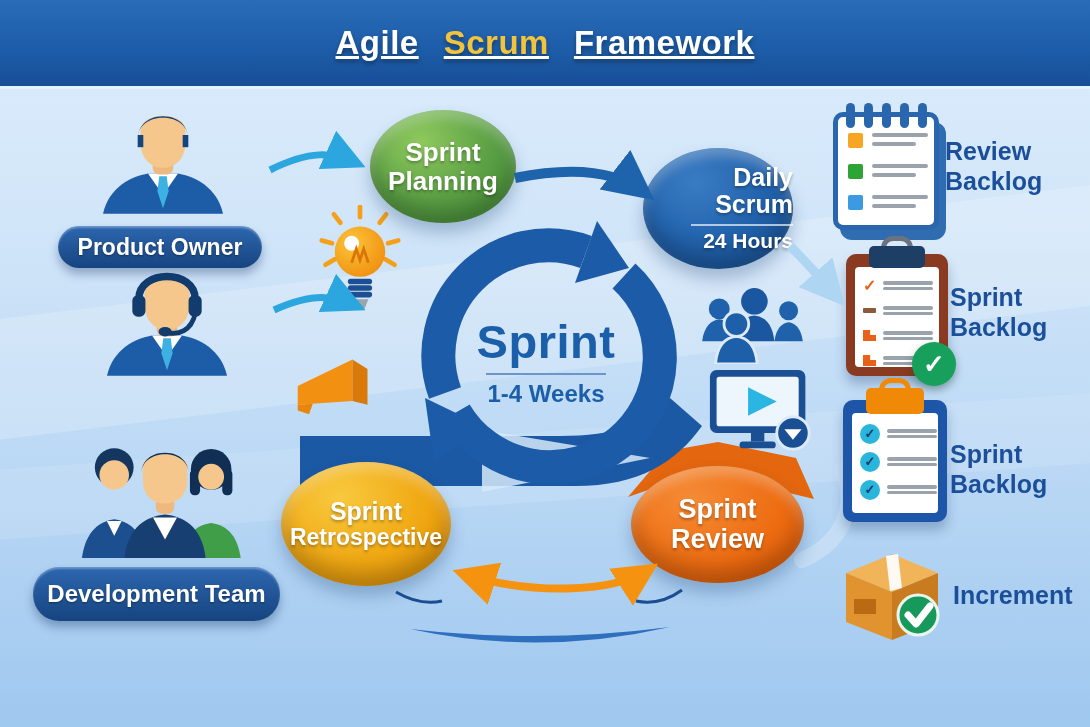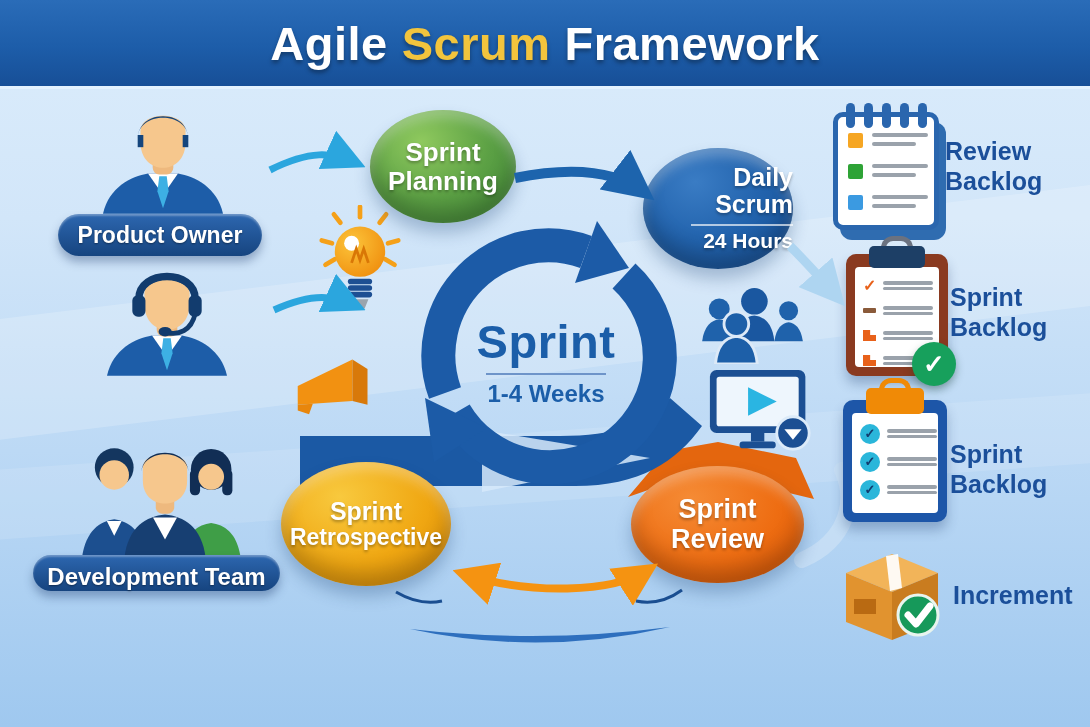--- a/index.html
+++ b/index.html
@@ -10,22 +10,22 @@
   }
   .sheen{position:absolute;background:rgba(255,255,255,.20);pointer-events:none;}
   .sheen1{left:-60px;top:250px;width:1250px;height:120px;transform:rotate(-7deg);}
   .sheen2{left:-60px;top:430px;width:1250px;height:70px;transform:rotate(-4deg);background:rgba(255,255,255,.12);}
 
   
   .header{position:absolute;left:0;top:0;width:100%;height:86px;
     background:linear-gradient(180deg,#2a6cb8 0%,#1d5da9 55%,#174f97 100%);
     display:flex;align-items:center;justify-content:center;z-index:6;
     box-shadow:0 3px 0 rgba(235,246,255,.65);}
-  .title{font-size:47px;font-weight:700;letter-spacing:.5px;color:#fff;
-    text-shadow:0 3px 4px rgba(0,0,0,.35);display:flex;gap:14px;}
+  .title{font-size:33px;font-weight:700;letter-spacing:.5px;color:#fff;
+    text-shadow:0 3px 4px rgba(0,0,0,.35);display:flex;gap:25px;text-decoration:underline;}
   .title .gold{color:#f2c43d;}
 
   
   .node{position:absolute;border-radius:50%;display:flex;flex-direction:column;
     align-items:center;justify-content:center;text-align:center;color:#fff;
     font-weight:700;line-height:1.08;z-index:3;
     text-shadow:0 2px 3px rgba(0,0,0,.3);
     box-shadow:inset 0 -14px 20px rgba(0,0,0,.22),inset 0 8px 12px rgba(255,255,255,.30),0 10px 16px rgba(21,61,112,.28);}
   .node-planning{left:370px;top:110px;width:146px;height:113px;font-size:26px;
     background:radial-gradient(ellipse at 35% 28%,#8fc95e 0%,#5ba044 52%,#3f8637 100%);}
@@ -43,24 +43,24 @@
   .cycle-text{position:absolute;left:463px;top:314px;width:166px;z-index:2;
     text-align:center;color:#1b5ea9;font-weight:700;}
   .cycle-text .big{font-size:47px;letter-spacing:.5px;}
   .cycle-text .line{width:120px;height:2px;background:#6e94c9;margin:4px auto 5px;}
   .cycle-text .dur{font-size:24px;}
 
   
   .pill{position:absolute;background:linear-gradient(180deg,#2d67b0,#16447f);
     border-radius:26px;color:#fff;font-weight:700;display:flex;align-items:center;
     justify-content:center;z-index:3;text-shadow:0 1px 2px rgba(0,0,0,.4);
-    box-shadow:0 6px 10px rgba(20,50,100,.35),inset 0 2px 2px rgba(255,255,255,.30);}
+    box-shadow:0 6px 10px rgba(20,50,100,.35),inset 0 2px 2px rgba(255,255,255,.30);margin-top:12px;}
   .pill-po{left:58px;top:214px;width:204px;height:42px;font-size:23px;}
   .pill-sm{left:55px;top:380px;width:210px;height:43px;font-size:24px;}
-  .pill-dt{left:33px;top:555px;width:247px;height:36px;font-size:24px;align-items:flex-end;}
+  .pill-dt{left:33px;top:555px;width:247px;height:54px;font-size:24px;}
 
   .iconwrap{position:absolute;z-index:2;}
 
   
   .alabel{position:absolute;color:#1b4f9a;font-weight:700;font-size:25px;
     line-height:1.18;z-index:3;}
 
   
   .np{position:absolute;left:833px;top:112px;width:106px;height:118px;z-index:2;}
   .np-back{position:absolute;left:7px;top:10px;width:100%;height:100%;

